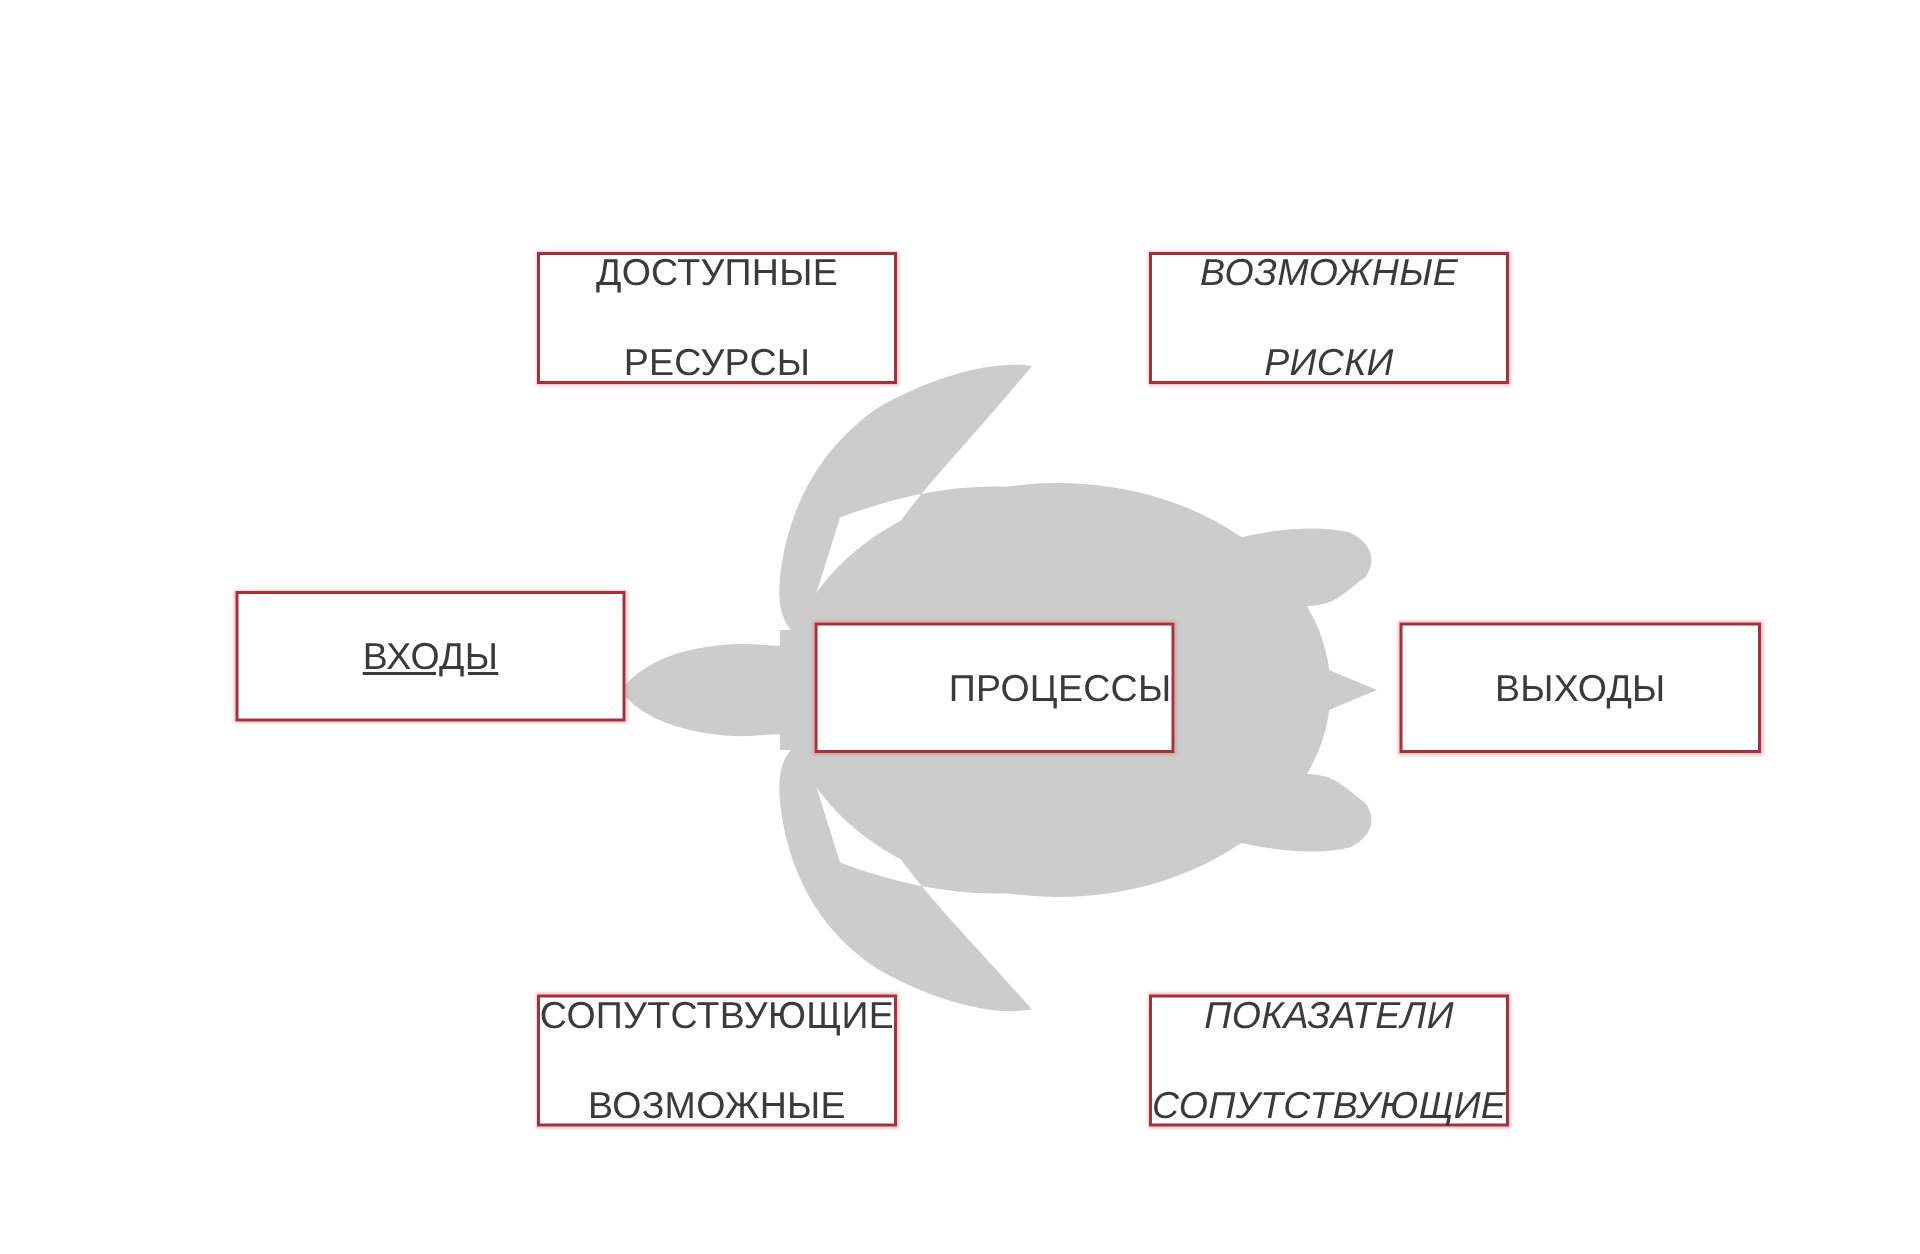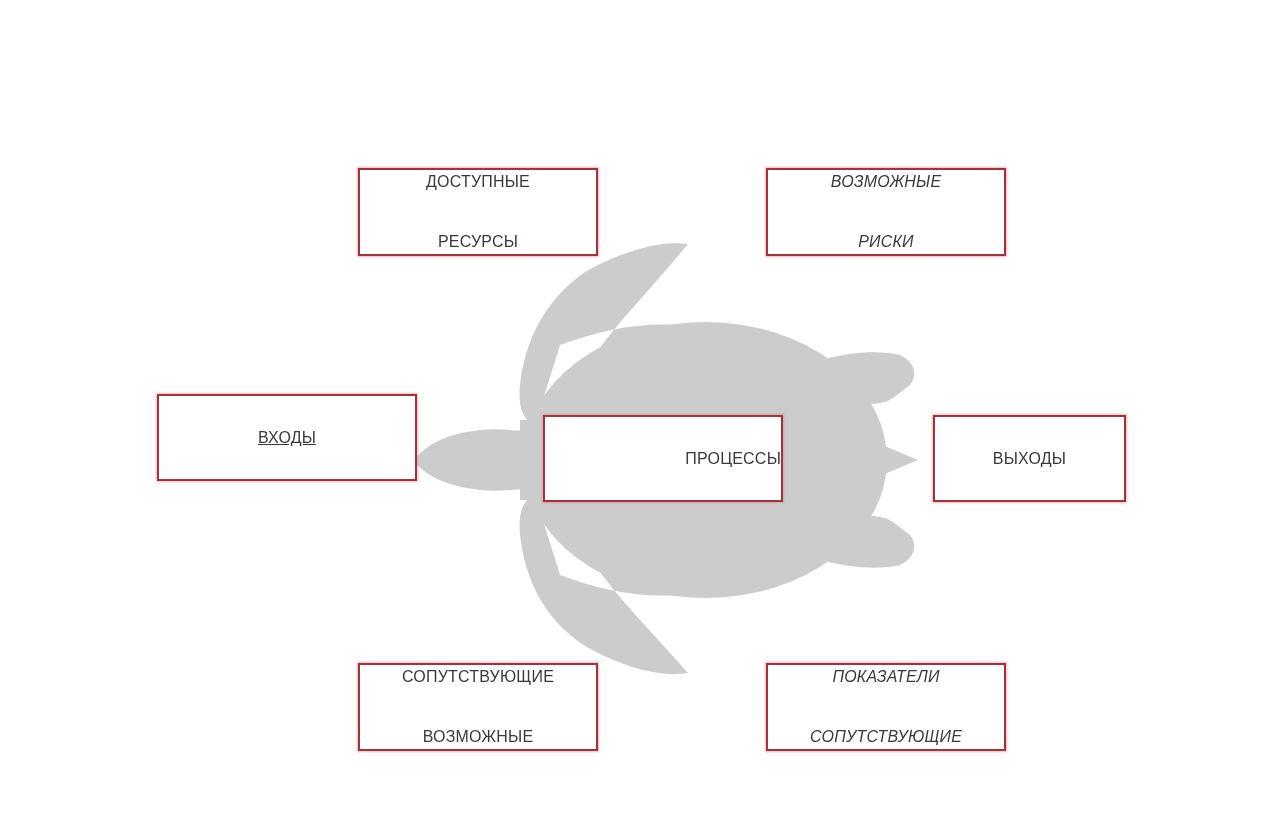--- a/index.html
+++ b/index.html
@@ -25,21 +25,21 @@
       position: absolute;
       box-sizing: border-box;
       border: 2px solid #a0343a;
       box-shadow: 0 0 2px 1px rgba(224, 120, 130, 0.55);
       background: #ffffff;
       display: flex;
       align-items: center;
       justify-content: center;
       text-align: center;
       color: #3a3a3a;
-      font-size: 16px;
+      font-size: 25px;
       line-height: 30px;
       letter-spacing: 0.2px;
     }
     .box .label {
       white-space: pre-line;
     }
   </style>
 </head>
 <body>
 
@@ -111,21 +111,21 @@
     <div>ВХОДЫ</div>
   </div>
 </div>
 
 <div class="box" style="left:543px; top:415px; width:240px; height:87px;justify-content:flex-end;">
   <div class="label">
     <div>ПРОЦЕССЫ</div>
   </div>
 </div>
 
-<div class="box" style="left:933px; top:415px; width:193px; height:87px;">
+<div class="box" style="left:933px; top:415px; width:241px; height:87px;">
   <div class="label">
     <div>ВЫХОДЫ</div>
   </div>
 </div>
 
 <div class="box" style="left:358px; top:663px; width:240px; height:88px;">
   <div class="label">
     <div>СОПУТСТВУЮЩИЕ</div>
     <div>ВОЗМОЖНЫЕ</div>
   </div>

